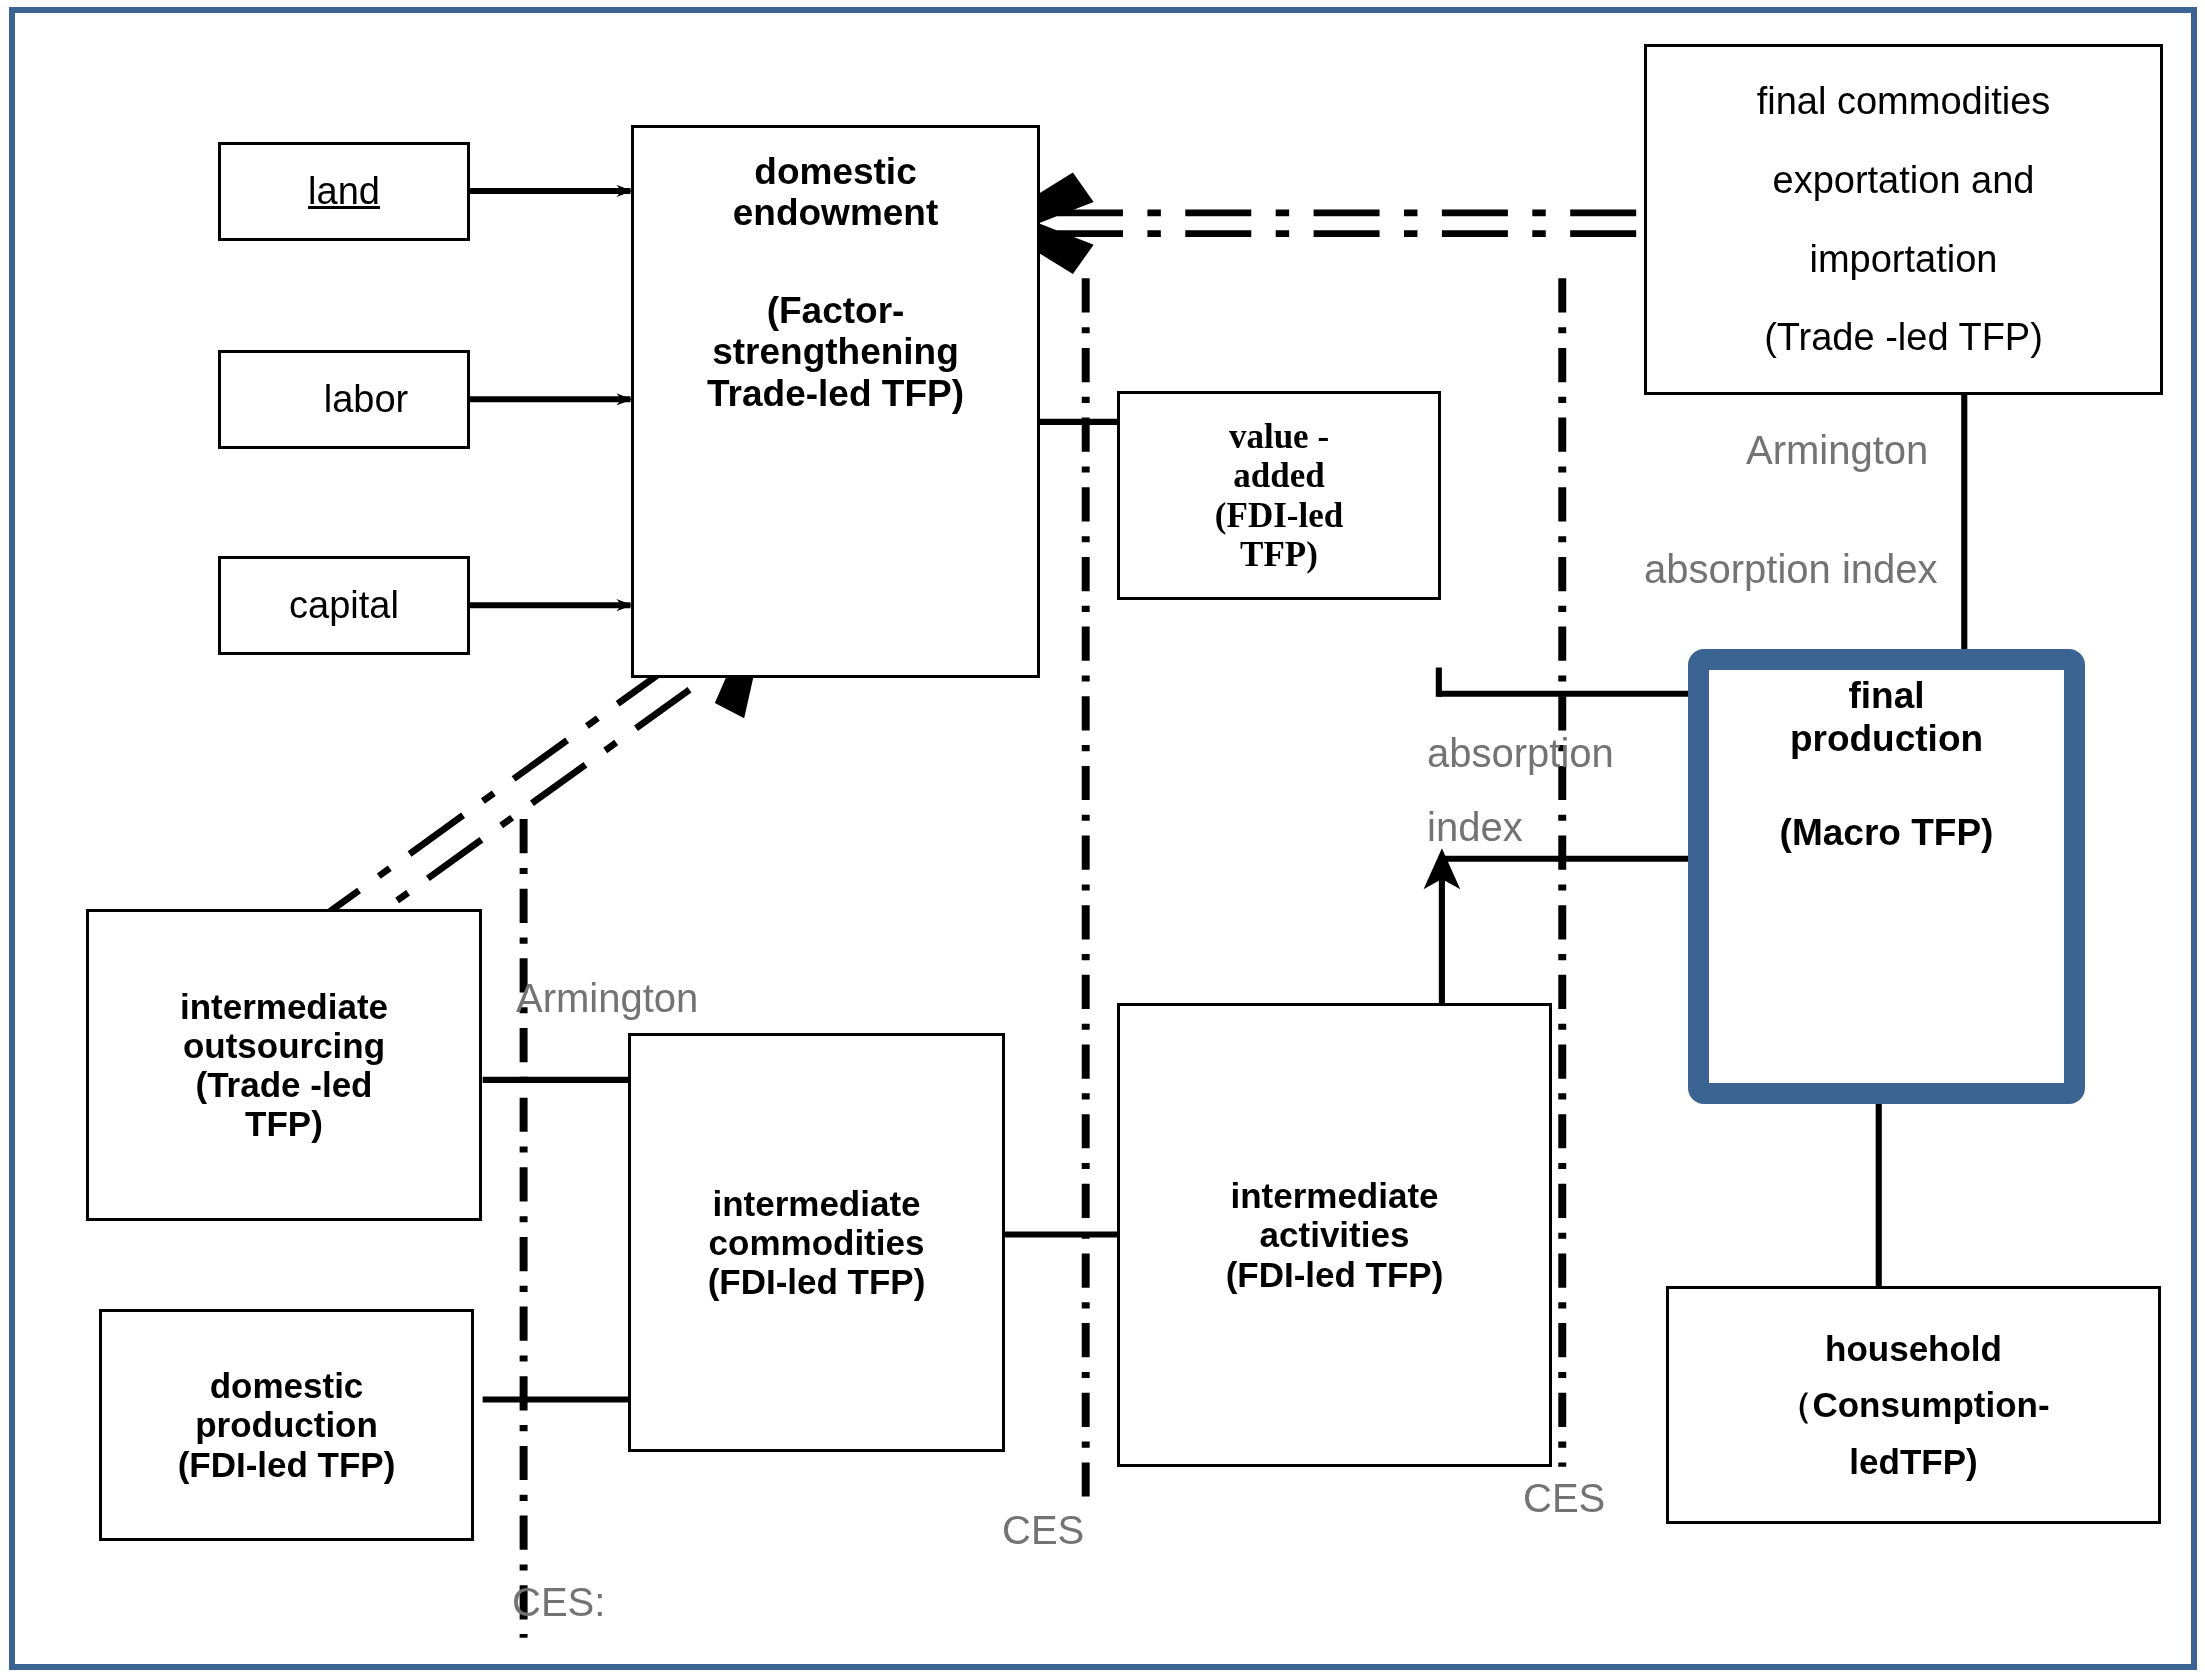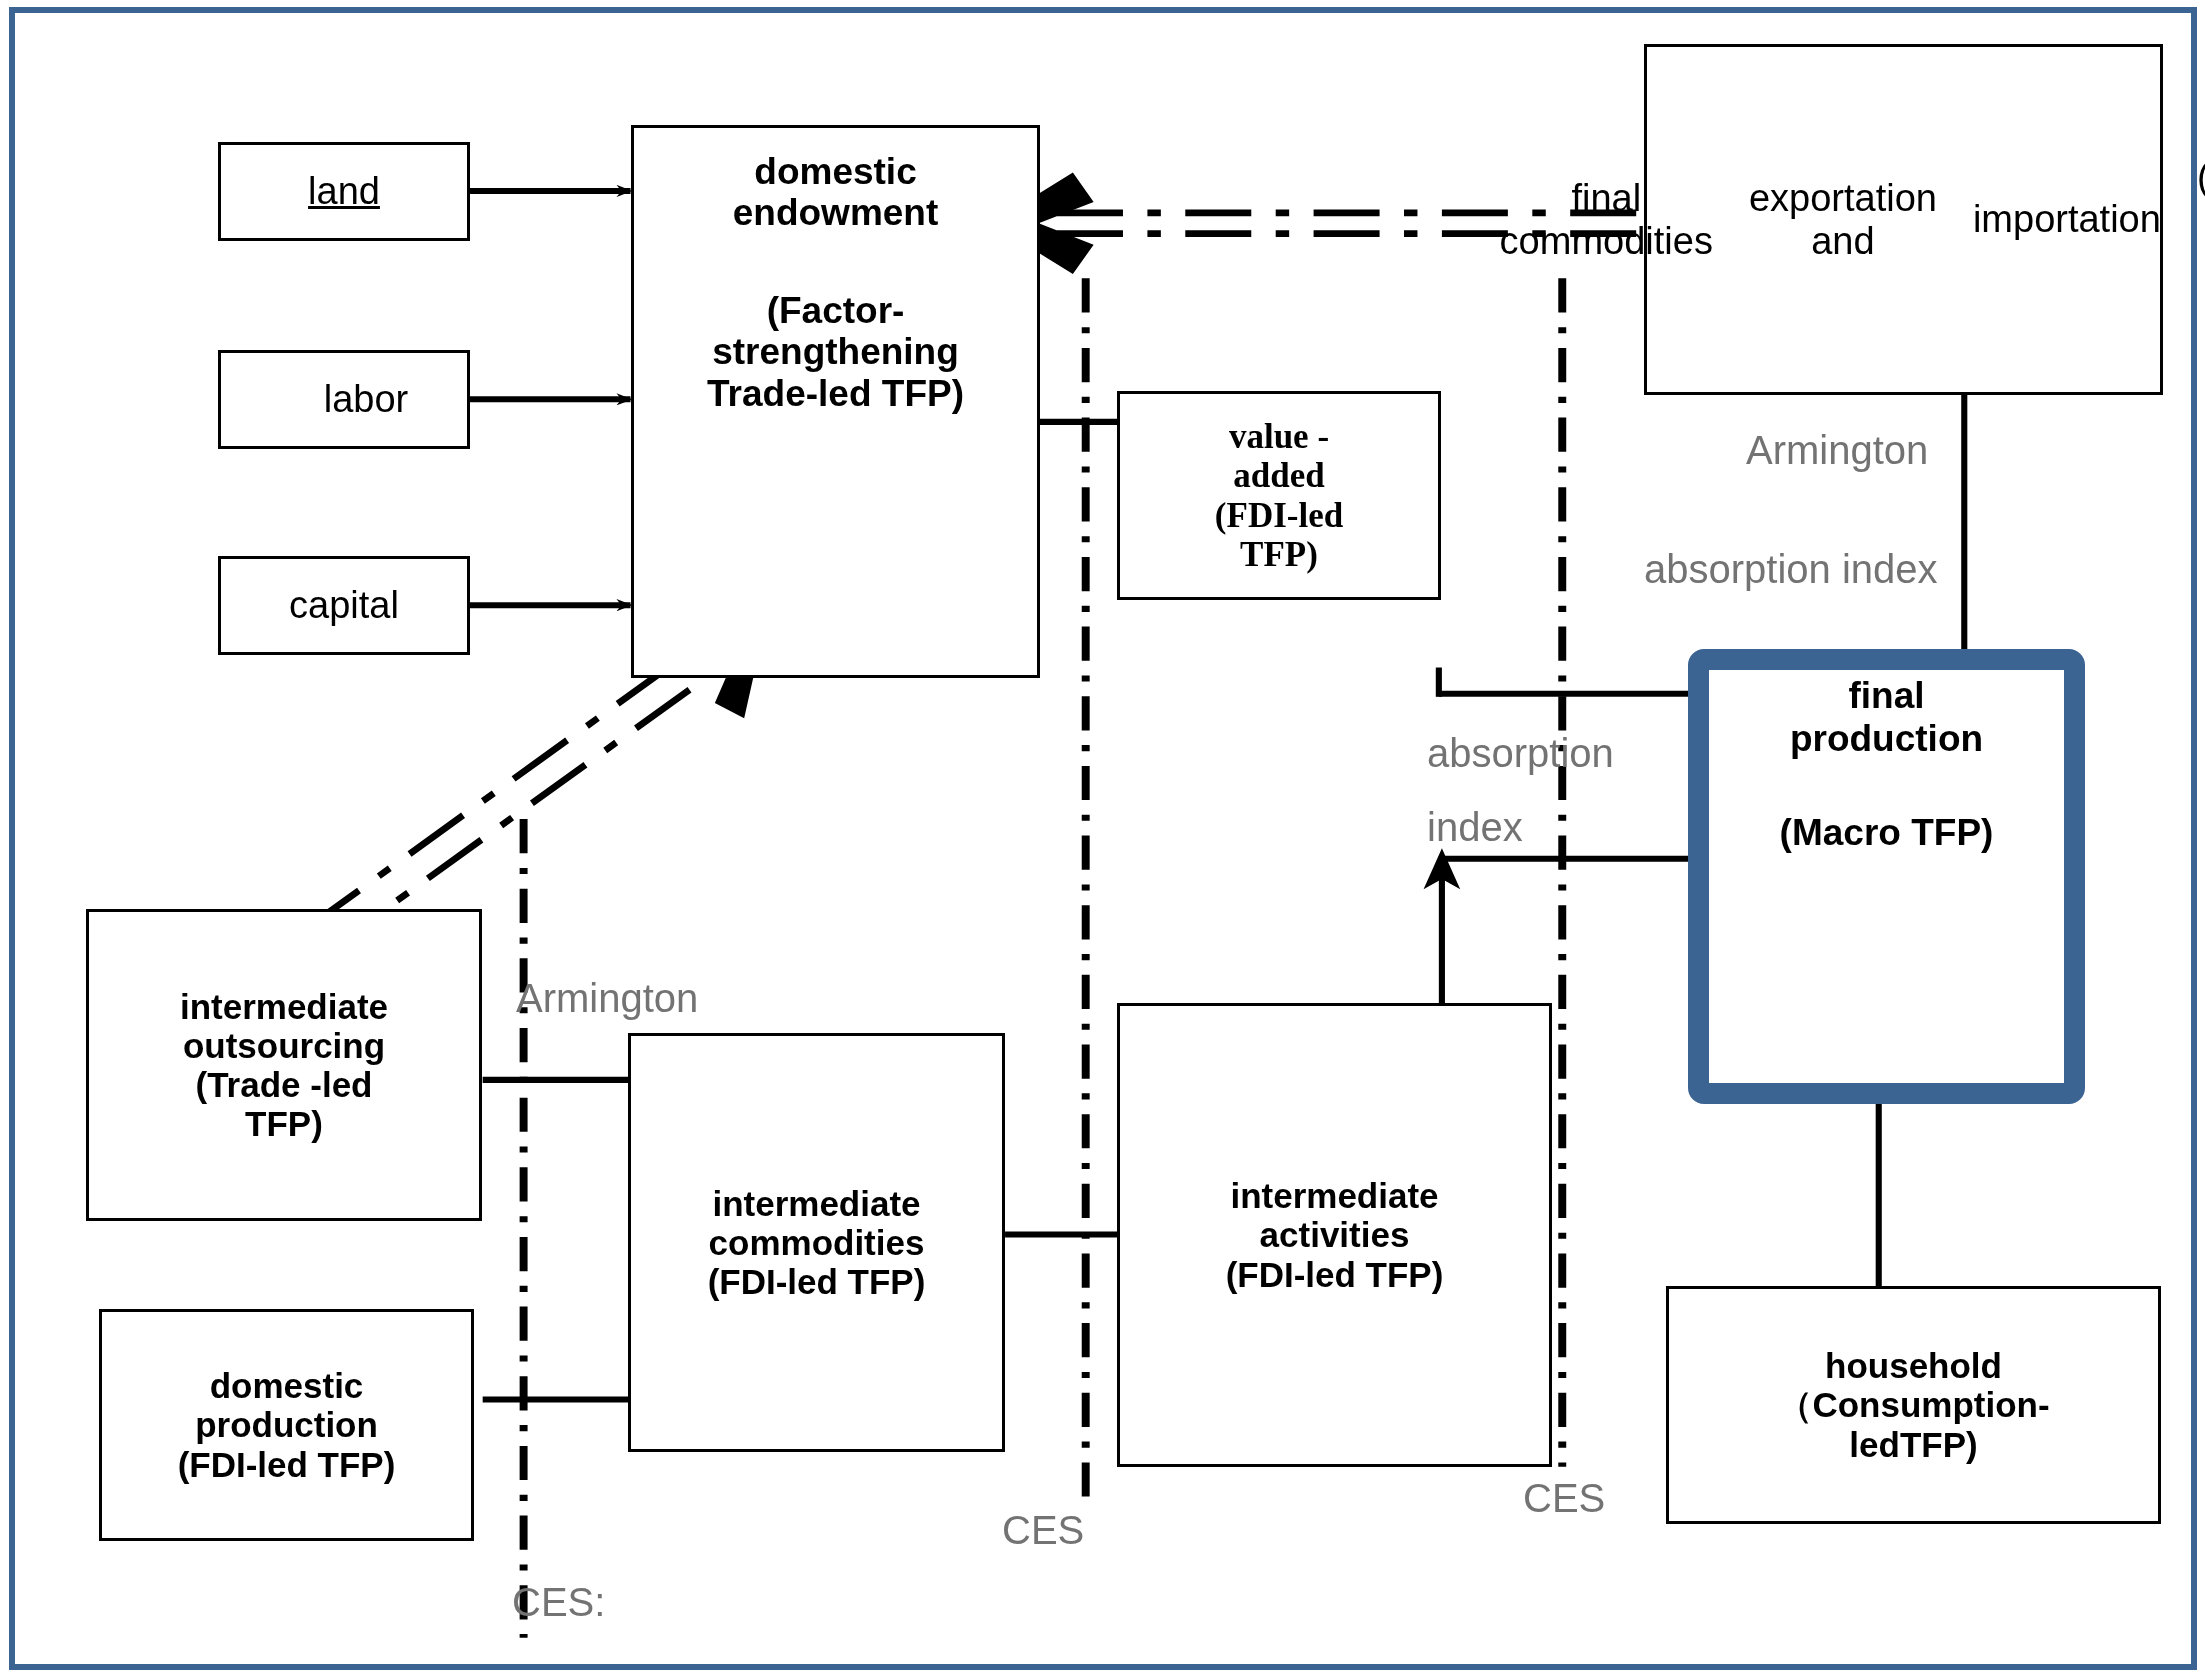--- a/index.html
+++ b/index.html
@@ -95,21 +95,21 @@
     <span>Trade-led TFP)</span>
   </div>
 
   <div class="bx bold" style="left:1117px;top:391px;width:324px;height:209px;font-size:35px;flex-direction:column;font-family:Liberation Serif, serif;">
     <span>value -</span>
     <span>added</span>
     <span>(FDI-led</span>
     <span>TFP)</span>
   </div>
 
-  <div class="bx thin" style="left:1644px;top:44px;width:519px;height:351px;font-size:38px;flex-direction:row;justify-content:center;gap:36px;">
+  <div class="bx thin" style="left:1644px;top:44px;width:519px;height:351px;font-size:38px;flex-direction:column;justify-content:center;gap:36px;">
     <span>final commodities</span>
     <span>exportation and</span>
     <span>importation</span>
     <span>(Trade -led TFP)</span>
   </div>
 
   <div id="bluebox" style="left:1688px;top:649px;width:397px;height:455px;border-radius:16px;"></div>
   <div class="inner" style="left:1711px;top:675px;width:351px;font-size:37px;">
     <div>final</div>
     <div>production</div>
@@ -135,21 +135,21 @@
     <span>commodities</span>
     <span>(FDI-led TFP)</span>
   </div>
 
   <div class="bx bold" style="left:1117px;top:1003px;width:435px;height:464px;font-size:35px;flex-direction:column;justify-content:center;">
     <span>intermediate</span>
     <span>activities</span>
     <span>(FDI-led TFP)</span>
   </div>
 
-  <div class="bx bold" style="left:1666px;top:1286px;width:495px;height:238px;font-size:35px;flex-direction:column;justify-content:center;">
+  <div class="bx bold" style="left:1666px;top:1286px;width:495px;height:238px;font-size:35px;flex-direction:column;justify-content:center;gap:17px;">
     <span>household</span>
     <span>（Consumption-</span>
     <span>ledTFP)</span>
   </div>
 
   <div class="lbl" style="left:1746px;top:428px;font-size:40px;">Armington</div>
 
   <div class="lbl" style="left:1644px;top:547px;font-size:40px;">absorption  index</div>
 
   <div class="lbl" style="left:516px;top:976px;font-size:40px;">Armington</div>

